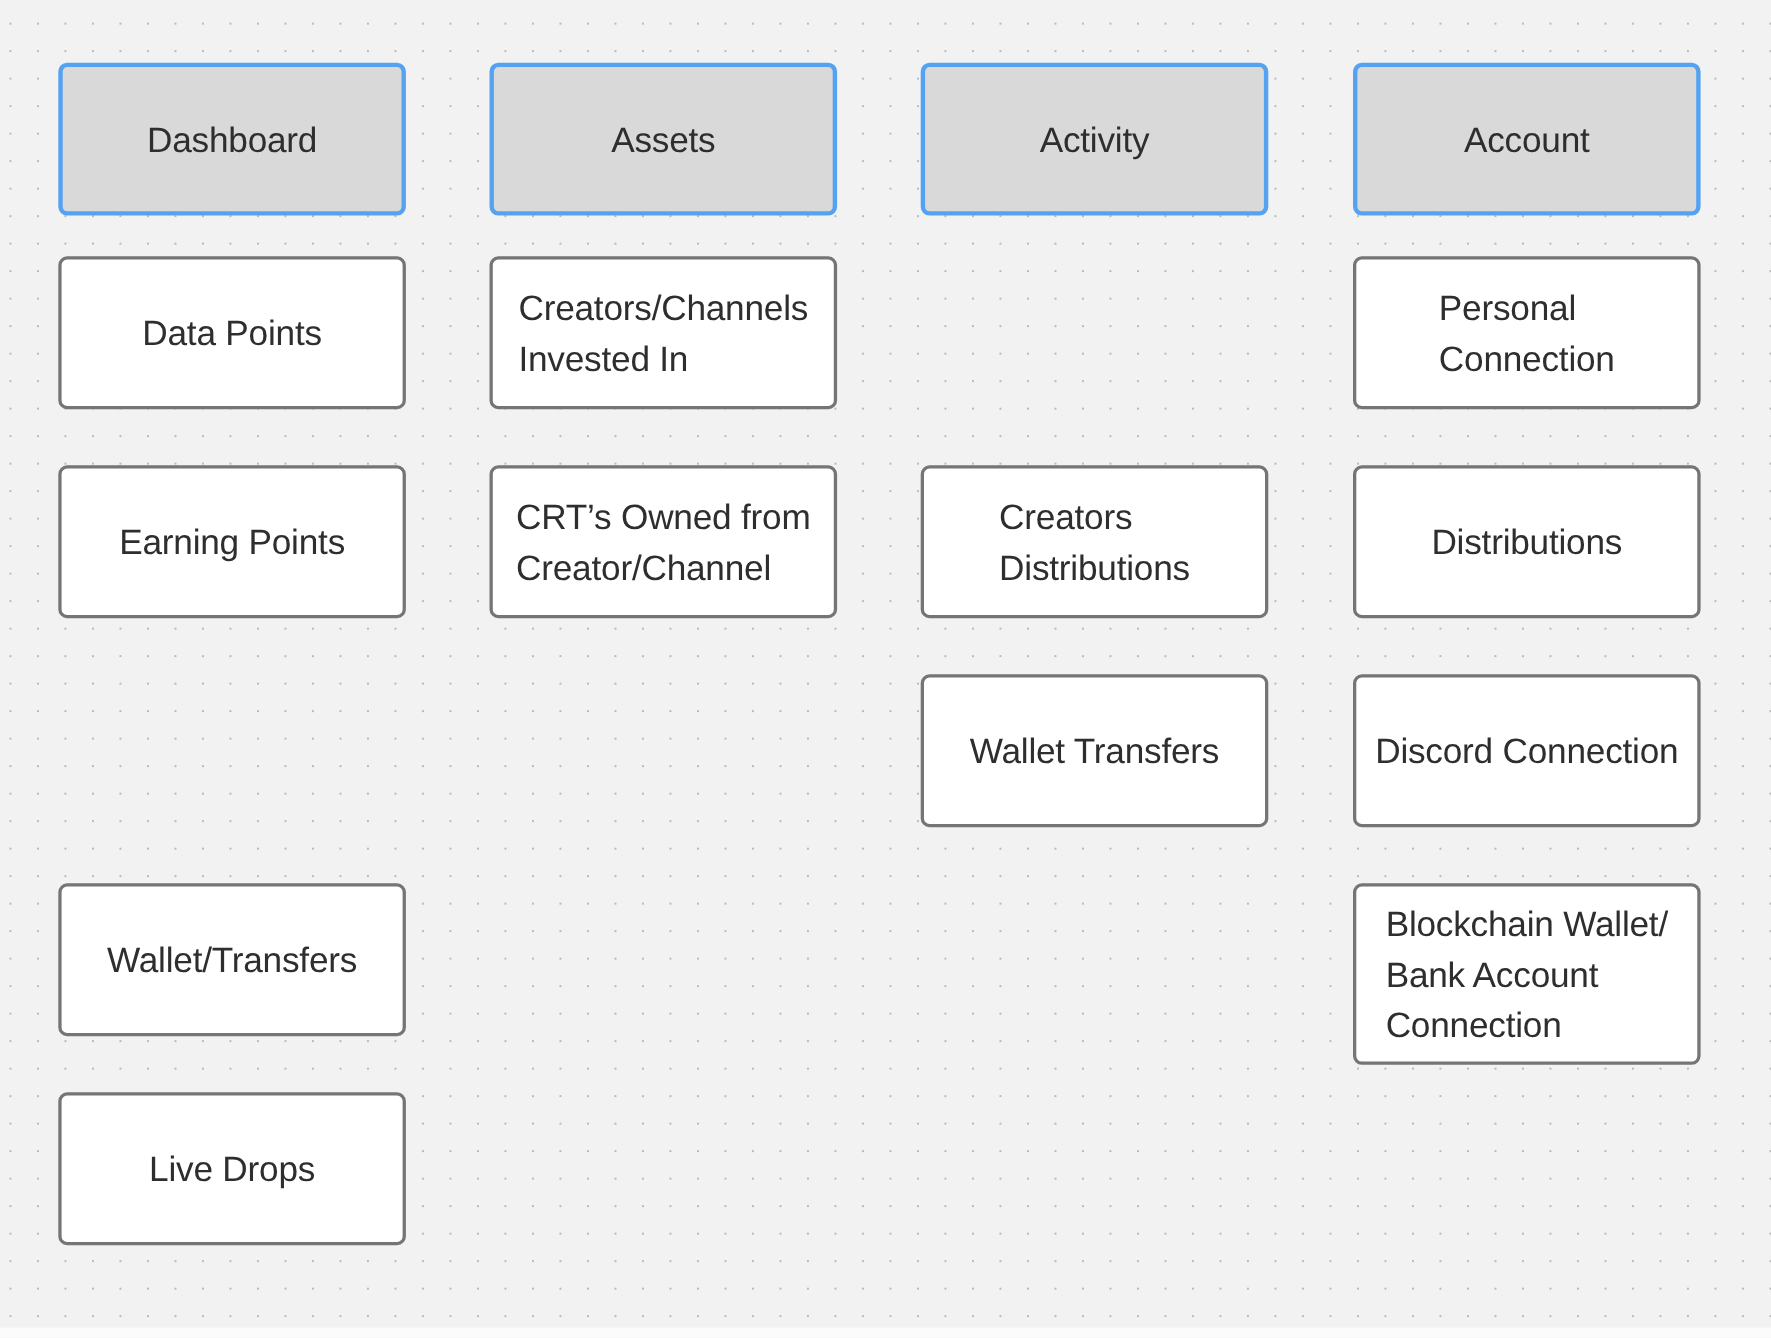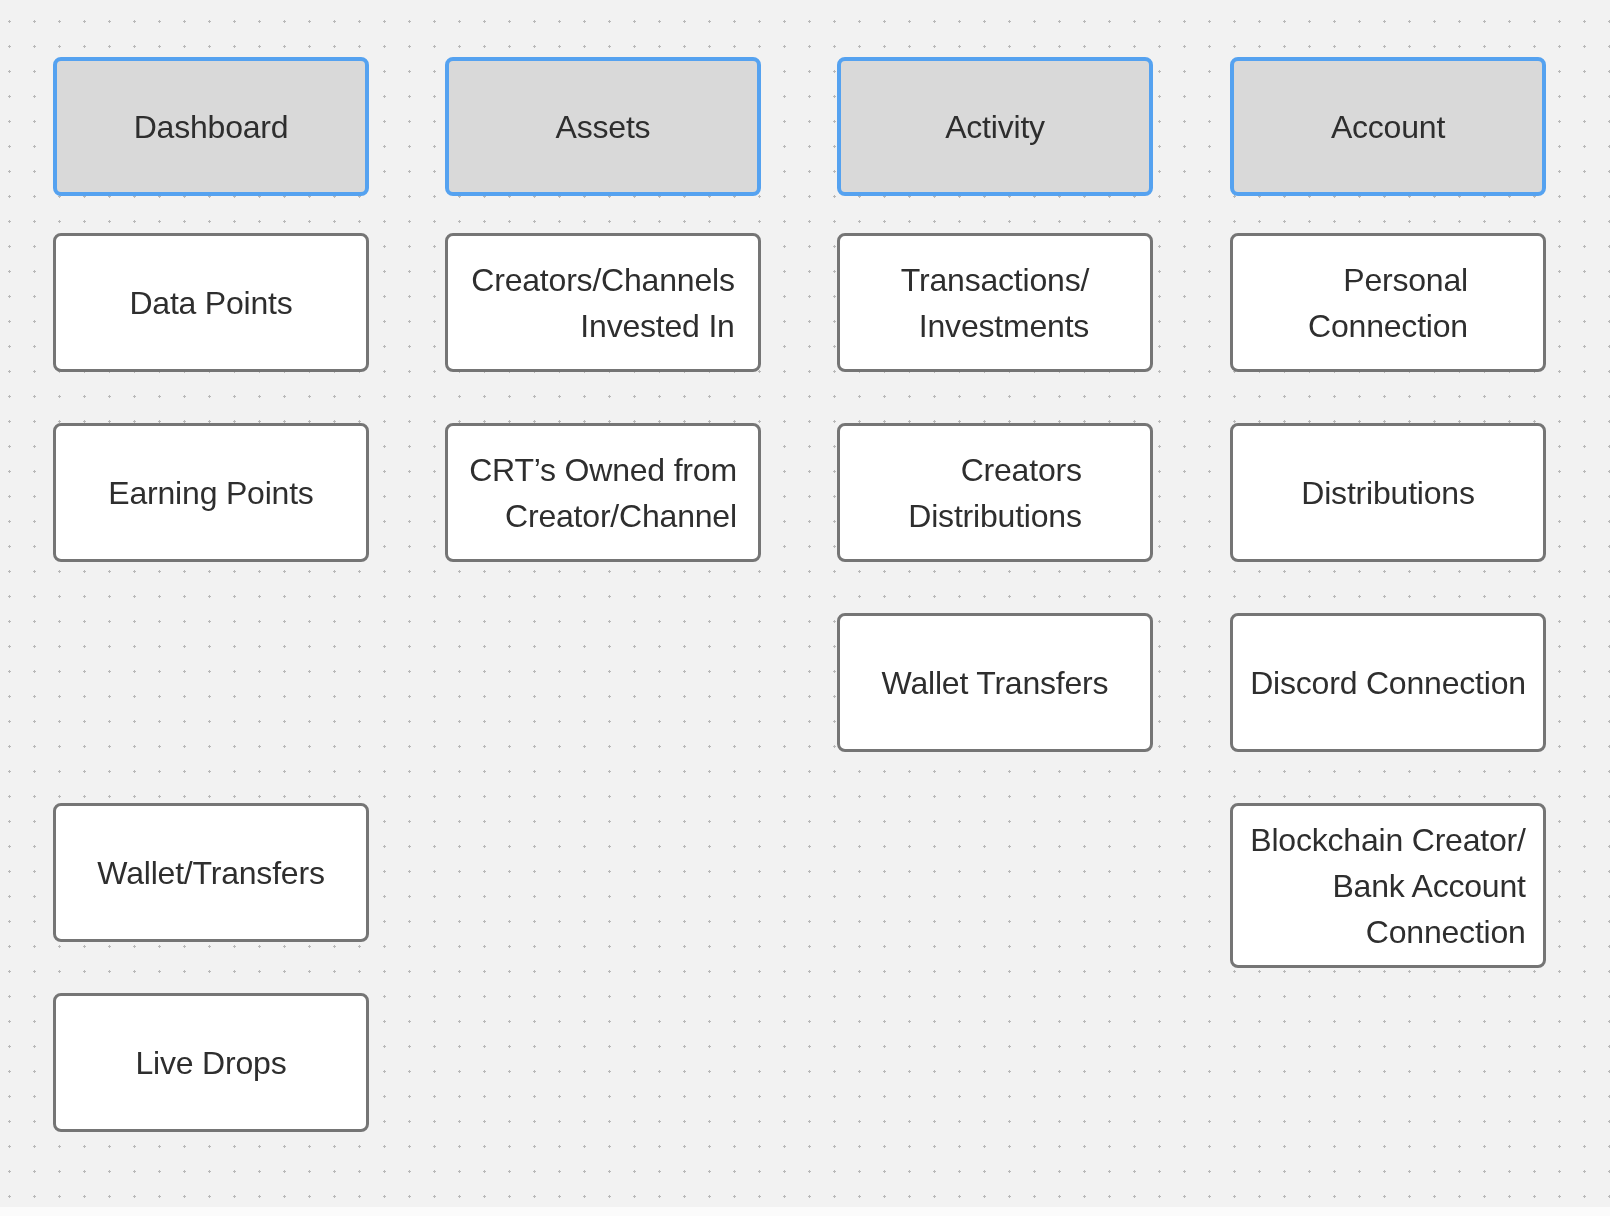--- a/index.html
+++ b/index.html
@@ -20,21 +20,21 @@
   }
   .column{position:absolute;top:0;height:100%;width:316px;}
   .col-0{left:53px}
   .col-1{left:445px}
   .col-2{left:837px}
   .col-3{left:1230px}
   .node{
     position:absolute;left:0;width:316px;height:139px;
     box-sizing:border-box;border-radius:8px;
     display:flex;align-items:center;justify-content:center;
-    text-align:right;
+    text-align:left;
   }
   .row-0{top:57px}
   .row-1{top:233px}
   .row-2{top:423px}
   .row-3{top:613px}
   .row-4{top:803px}
   .row-5{top:993px}
   .tall{height:165px}
   .header{
     background:#d9d9d9;
@@ -85,24 +85,20 @@
     <div class="node item row-2">
       <span class="label">CRT’s Owned from
 Creator/Channel</span>
     </div>
   </section>
 
   <section class="column col-2">
     <div class="node header row-0">
       <span class="label">Activity</span>
     </div>
-    <div class="node item row-1">
-      <span class="label">Transactions/
-Investments</span>
-    </div>
     <div class="node item row-2">
       <span class="label">Creators
 Distributions</span>
     </div>
     <div class="node item row-3">
       <span class="label">Wallet Transfers</span>
     </div>
   </section>
 
   <section class="column col-3">
@@ -113,20 +109,20 @@
       <span class="label">Personal
 Connection</span>
     </div>
     <div class="node item row-2">
       <span class="label">Distributions</span>
     </div>
     <div class="node item row-3">
       <span class="label">Discord Connection</span>
     </div>
     <div class="node item row-4 tall">
-      <span class="label">Blockchain Creator/
+      <span class="label">Blockchain Wallet/
 Bank Account
 Connection</span>
     </div>
   </section>
 
   <div class="bottom-edge"></div>
 </div>
 
 </body></html>

